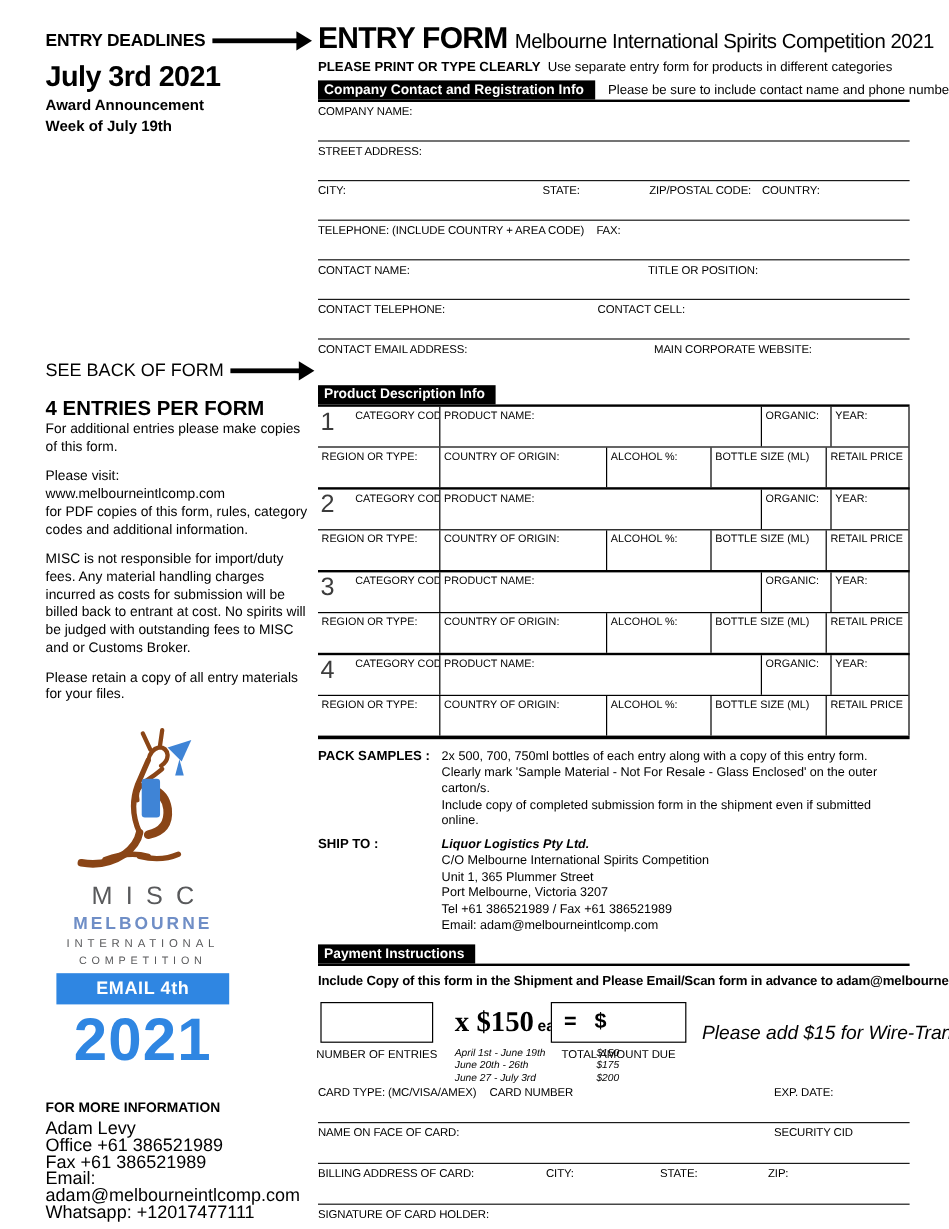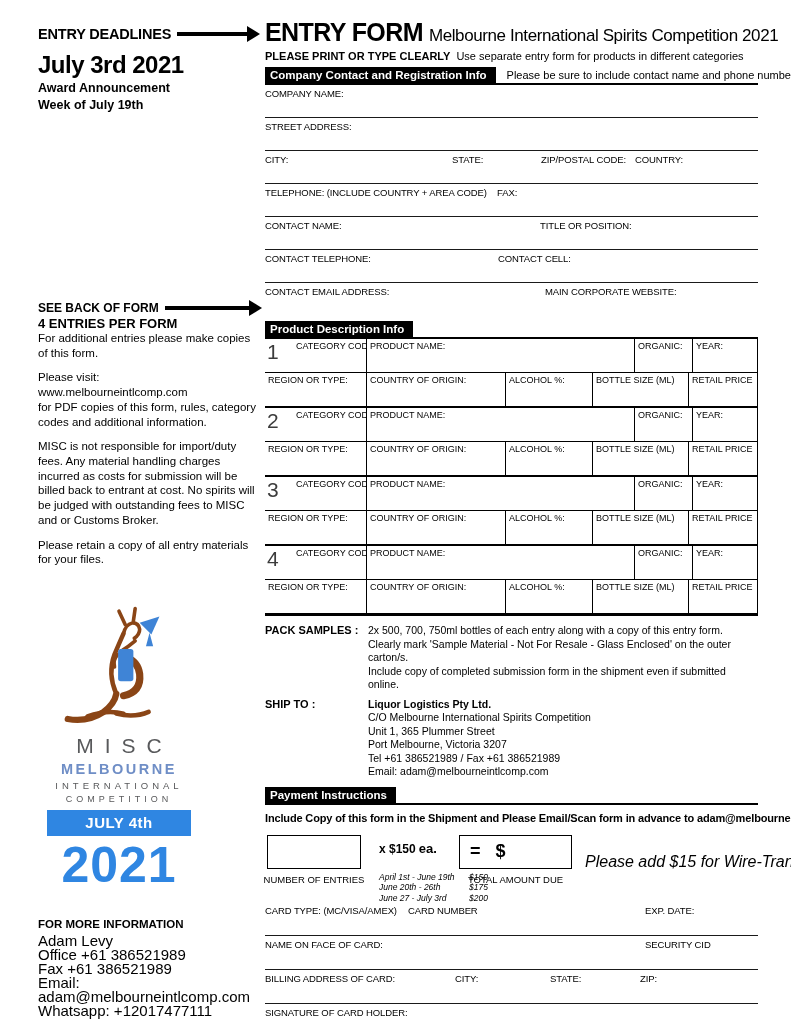--- a/index.html
+++ b/index.html
@@ -20,22 +20,22 @@
   
   #deadlines { left:38px; top:26px; width:222px; }
   .dl-row { display:flex; align-items:flex-end; }
   .dl-heading { font-weight:bold; font-size:14.5px; white-space:nowrap; letter-spacing:-0.2px; }
   .dl-date { font-weight:bold; font-size:24px; margin-top:9px; letter-spacing:-0.5px; }
   .dl-sub { font-weight:bold; font-size:12.5px; line-height:1.3; margin-top:1px; }
 
   
   #seeback { left:38px; top:300px; width:224px; }
   .sb-row { display:flex; align-items:center; }
-  .sb-heading { font-weight:bold; font-size:12px; line-height:1.2; white-space:nowrap; }
-  .sb-sub { font-weight:bold; font-size:13px; }
+  .sb-heading { font-weight:normal; font-size:15px; line-height:1.2; white-space:nowrap; }
+  .sb-sub { font-weight:bold; font-size:17px; margin-top:13px; }
   .sb-para { font-size:11.5px; line-height:1.28; margin-top:0px; }
   .sb-para.gap { margin-top:10px; }
 
   
   #logo { left:47px; top:604px; width:144px; text-align:center; }
   .logo-misc { font-size:21px; letter-spacing:11px; margin-right:-11px; color:#58595b; margin-top:2px; }
   .logo-melbourne { color:#6f8ec6; font-weight:bold; font-size:14.5px; letter-spacing:2.5px; margin-top:3px; }
   .logo-intl { color:#58595b; font-size:9.5px; letter-spacing:4px; margin-top:3px; }
   .logo-spirits { color:#3f7ed6; font-weight:bold; font-size:26px; letter-spacing:2px; margin-top:1px; }
   .logo-comp { color:#58595b; font-size:9px; letter-spacing:4px; margin-top:3px; }
@@ -74,32 +74,32 @@
   .pcell.bl { border-left:1px solid #000; }
   .w-cat { width:101px; } .w-name { flex:1; } .w-org { width:58px; } .w-year { width:65px; }
   .w-region { width:101px; } .w-origin { width:139px; } .w-alc { width:87px; } .w-bottle { width:96px; } .w-retail { flex:1; }
   .pnum { position:absolute; left:2px; top:0px; font-size:21px; color:#3c3c3c; line-height:1.2; }
   .pcat-label { margin-left:28px; display:inline-block; }
 
   
   .ps-block { display:flex; margin-top:8px; }
   .ps-label { width:103px; font-weight:bold; font-size:11px; flex:none; }
   .ps-body { font-size:10.5px; line-height:13.5px; }
-  .ps-body .bold { font-weight:bold; }
+  .ps-body .bold { font-weight:bold;font-style:italic; }
 
   
   .pay-instruction { font-weight:bold; font-size:11px; margin-top:7px; white-space:nowrap; letter-spacing:-0.15px; }
   .pay-area { position:relative; height:76px; margin-top:2px; }
   .pay-box { position:absolute; border:1.5px solid #000; box-sizing:border-box; background:#fff; }
   #entries-box { left:2px; top:9px; width:94px; height:34px; }
   #entries-box-label { position:absolute; left:-2px; top:48px; width:102px; text-align:center; font-size:9.5px; }
   .price { position:absolute; left:114px; top:13px; font-weight:bold; white-space:nowrap; }
-  .price-main { font-size:12px; } .price-suffix { font-size:13px; margin-left:3px; }
+  .price-main { font-size:24px;font-family:Liberation Serif, serif; } .price-suffix { font-size:13px; margin-left:3px; }
   .tiers { position:absolute; left:114px; top:46px; font-style:italic; font-size:8.5px; line-height:10.5px; }
-  .tier { display:flex; } .tier-range { width:90px; }
+  .tier { display:flex;gap:28px; } .tier-range { width:90px; }
   #total-box { left:194px; top:9px; width:113px; height:34px; font-weight:bold; font-size:18px; padding:5px 0 0 10px; }
   #total-box .dollar { margin-left:15px; }
   #total-box-label { position:absolute; left:194px; top:48px; width:113px; text-align:center; font-size:9.5px; }
   .wire-note { position:absolute; left:320px; top:27px; font-style:italic; font-size:16px; white-space:nowrap; }
 </style>
 </head>
 <body>
 
 <div id="deadlines" class="abs">
   <div class="dl-row">
@@ -144,21 +144,21 @@
     <g fill="#3f84d6">
       <rect x="64" y="50" width="17" height="36" rx="3"></rect>
       <path d="M88 21 L110 14 L101 34 Z"></path>
       <path d="M99 32 L95 47 L103 47 Z"></path>
     </g>
   </svg>
   <div class="logo-misc">MISC</div>
   <div class="logo-melbourne">MELBOURNE</div>
   <div class="logo-intl">INTERNATIONAL</div>
   <div class="logo-comp">COMPETITION</div>
-  <div class="logo-banner">JULY 4th</div>
+  <div class="logo-banner">EMAIL 4th</div>
   <div class="logo-year">2021</div>
 </div>
 
 <div id="moreinfo" class="abs">
   <div class="mi-heading">FOR MORE INFORMATION</div>
   <div class="mi-line">Adam Levy</div>
   <div class="mi-line">Office +61 386521989</div>
   <div class="mi-line">Fax +61 386521989</div>
   <div class="mi-line">Email: adam@melbourneintlcomp.com</div>
   <div class="mi-line">Whatsapp: +12017477111</div>

